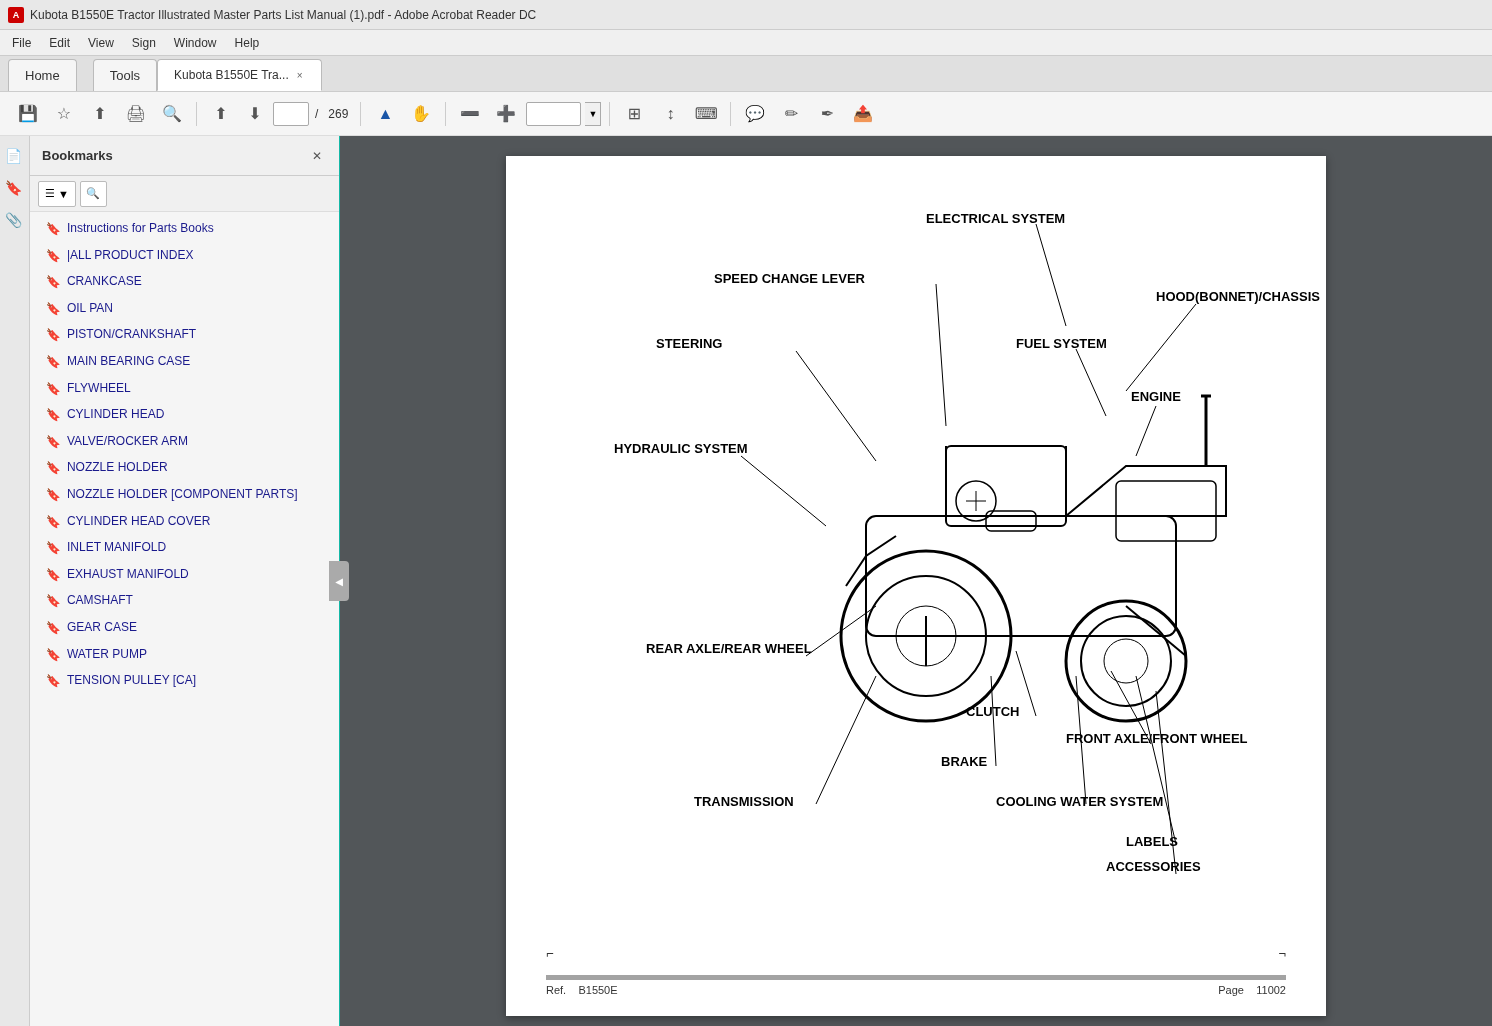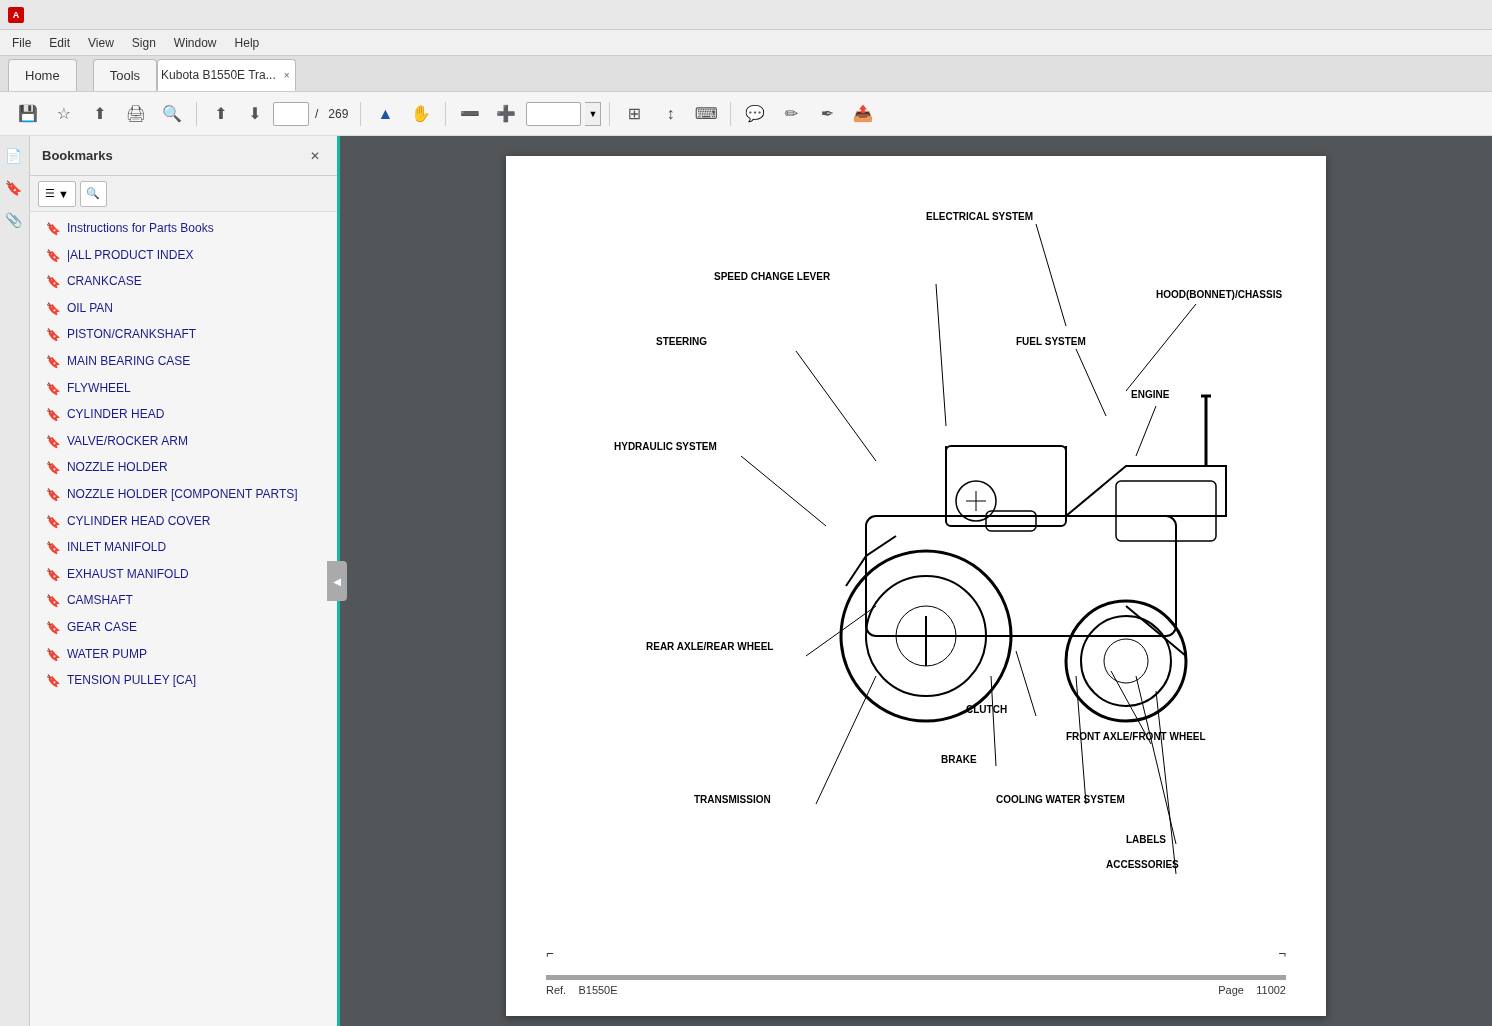--- a/index.html
+++ b/index.html
@@ -64,21 +64,21 @@
       cursor: pointer;
     }
     .tab-home:first-child { margin-right: 16px; }
     .tab-active {
       background: #fff;
       border-bottom: 1px solid #fff;
       z-index: 1;
     }
     .tab-doc {
       height: 32px;
-      padding: 0 3px;
+      padding: 0 16px;
       background: #fff;
       border: 1px solid #bbb;
       border-bottom: 1px solid #fff;
       border-radius: 4px 4px 0 0;
       display: flex; align-items: center;
       font-size: 12px; color: #333;
       cursor: pointer;
       gap: 6px;
     }
     .tab-close {
@@ -138,21 +138,21 @@
     
     .main-area {
       display: flex;
       height: calc(1026px - 30px - 26px - 36px - 44px);
     }
 
     
     .sidebar {
       width: 310px;
       background: #f5f5f5;
-      border-right: 3px solid #14b8a6;
+      border-right: 1px solid #14b8a6;
       display: flex;
       flex-direction: column;
       position: relative;
     }
     .sidebar-header {
       height: 40px;
       background: #f0f0f0;
       border-bottom: 1px solid #ccc;
       display: flex;
       align-items: center;
@@ -255,21 +255,21 @@
     }
 
     
     .diagram-container {
       position: relative;
       width: 100%;
       height: 680px;
     }
     .diagram-label {
       position: absolute;
-      font-size: 10px;
+      font-size: 13px;
       font-weight: bold;
       font-family: Arial, sans-serif;
       color: #000;
       white-space: nowrap;
     }
 
     
     .pdf-footer {
       position: absolute;
       bottom: 20px;
@@ -286,20 +286,21 @@
     
     .sidebar-items::-webkit-scrollbar { width: 8px; }
     .sidebar-items::-webkit-scrollbar-track { background: #f0f0f0; }
     .sidebar-items::-webkit-scrollbar-thumb { background: #b0b0b0; border-radius: 4px; }
   </style>
 </head>
 <body>
 
 <div class="title-bar">
   <div class="title-bar-icon">A</div>
+  <span>Kubota B1550E Tractor Illustrated Master Parts List Manual (1).pdf - Adobe Acrobat Reader DC</span>
 </div>
 
 <div class="menu-bar">
   <div class="menu-item">File</div>
   <div class="menu-item">Edit</div>
   <div class="menu-item">View</div>
   <div class="menu-item">Sign</div>
   <div class="menu-item">Window</div>
   <div class="menu-item">Help</div>
 </div>

